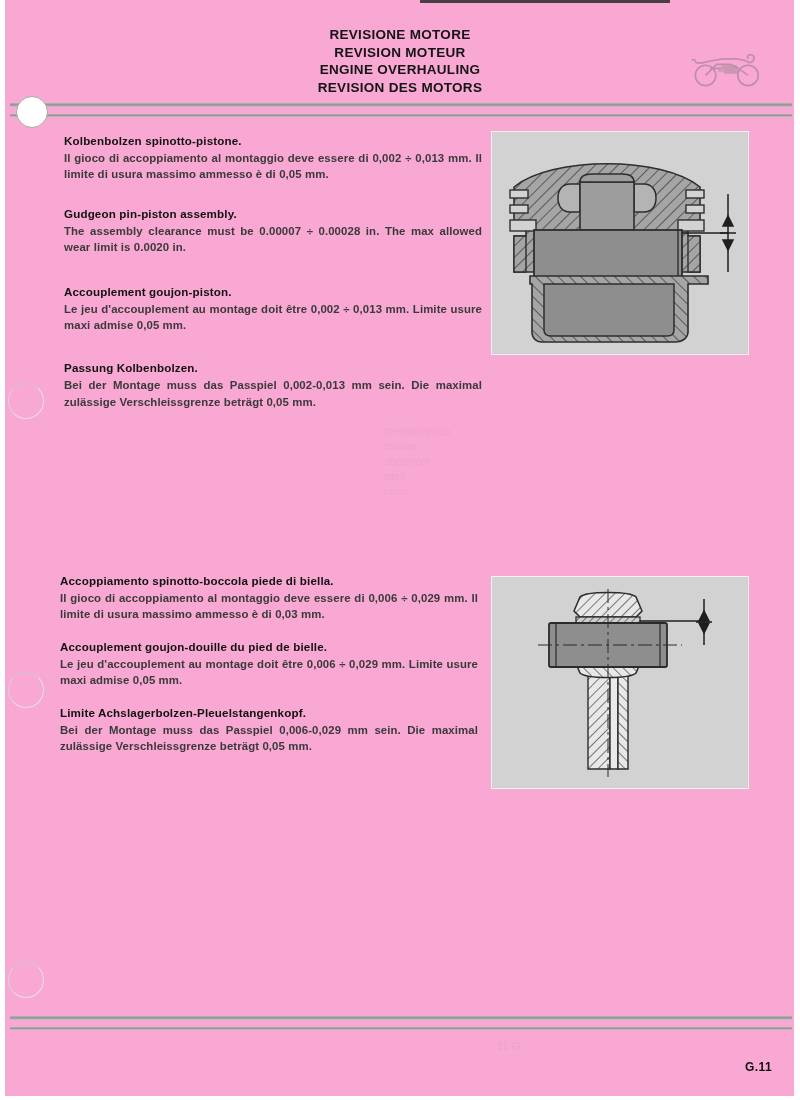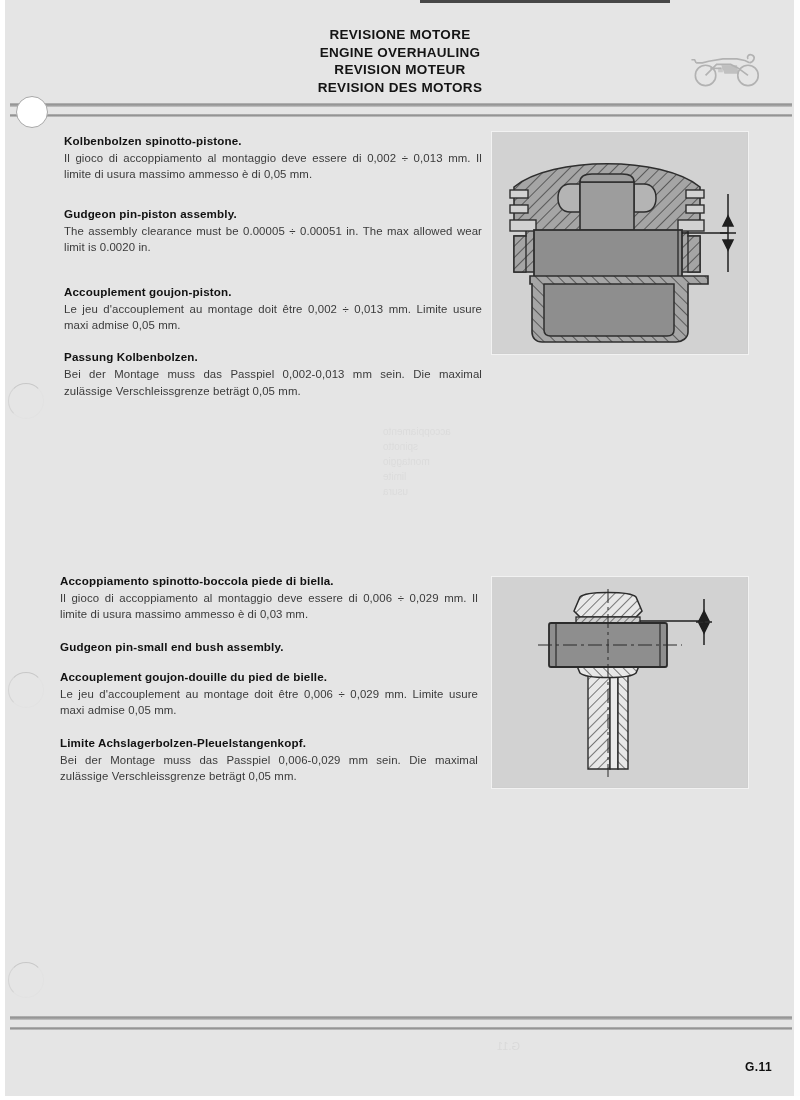--- a/index.html
+++ b/index.html
@@ -8,21 +8,21 @@
     padding: 0;
     background: #ffffff;
   }
   body {
     font-family: "Liberation Sans", sans-serif;
   }
   #page {
     position: relative;
     width: 800px;
     height: 1100px;
-    background: #e5e5e5;
+    background: #f9a8d4;
     overflow: hidden;
   }
 
   
   .scan-edge-top {
     position: absolute;
     left: 420px; top: 0; width: 250px; height: 3px;
     background: #2b2b2b;
     opacity: .85;
   }
@@ -109,20 +109,21 @@
     color: #111111;
     letter-spacing: .15px;
   }
   p.body-text {
     margin: 0;
     font-size: 11.4px;
     line-height: 16.4px;
     color: #3a3a3a;
     text-align: justify;
     letter-spacing: .1px;
+    font-weight: bold;
   }
   p.body-text.loose { text-align: justify; }
 
   
   .figure {
     position: absolute;
     background: #d2d2d2;
     border: 1px solid #f2f2f2;
     box-shadow: inset 0 0 0 1px #cfcfcf;
   }
@@ -168,22 +169,22 @@
 
 <div id="page">
 
   <div class="scan-edge-top"></div>
   <div class="scan-edge-left"></div>
   <div class="scan-edge-right"></div>
   <div class="scan-edge-bottom"></div>
 
   <div class="header-titles">
     <div>REVISIONE MOTORE</div>
+    <div>REVISION MOTEUR</div>
     <div>ENGINE OVERHAULING</div>
-    <div>REVISION MOTEUR</div>
     <div>REVISION DES MOTORS</div>
   </div>
 
   <svg class="moto-icon" viewBox="0 0 100 56">
     <g fill="none" stroke="#6d6d6d" stroke-width="2.1">
       <circle cx="24" cy="40" r="13"></circle>
       <circle cx="78" cy="40" r="13"></circle>
       <path d="M12 24 L20 24 L28 22 L46 19 L64 19 L74 21 L80 24"></path>
       <path d="M12 24 L10 20 L6 20"></path>
       <path d="M80 24 C86 22 88 16 83 14 C79 12.5 76 16 78 19"></path>
@@ -206,29 +207,29 @@
 
   <div class="section text-col" style="left:64px; top:134px;">
 
     <div class="block">
       <h3 class="sub-head">Kolbenbolzen spinotto-pistone.</h3>
       <p class="body-text">Il gioco di accoppiamento al montaggio deve essere di 0,002 ÷ 0,013 mm. Il limite di usura massimo ammesso è di 0,05 mm.</p>
     </div>
 
     <div class="block" style="margin-top:24px;">
       <h3 class="sub-head">Gudgeon pin-piston assembly.</h3>
-      <p class="body-text loose">The assembly clearance must be 0.00005 ÷ 0.00051 in. The max allowed wear limit is 0.0020 in.</p>
+      <p class="body-text loose">The assembly clearance must be 0.00007 ÷ 0.00028 in. The max allowed wear limit is 0.0020 in.</p>
     </div>
 
     <div class="block" style="margin-top:29px;">
       <h3 class="sub-head">Accouplement goujon-piston.</h3>
       <p class="body-text">Le jeu d'accouplement au montage doit être 0,002 ÷ 0,013 mm. Limite usure maxi admise 0,05 mm.</p>
     </div>
 
-    <div class="block" style="margin-top:17px;">
+    <div class="block" style="margin-top:28px;">
       <h3 class="sub-head">Passung Kolbenbolzen.</h3>
       <p class="body-text">Bei der Montage muss das Passpiel 0,002-0,013 mm sein. Die maximal zulässige Verschleissgrenze beträgt 0,05 mm.</p>
     </div>
   </div>
 
   <div class="figure" style="left:491px; top:131px; width:256px; height:222px;">
     <svg width="254" height="220" viewBox="0 0 254 220">
       <defs>
         <pattern id="hatchA" width="8" height="8" patternTransform="rotate(45)" patternUnits="userSpaceOnUse">
           <rect width="8" height="8" fill="#a5a5a5"></rect>
@@ -292,21 +293,20 @@
   </div>
 
   <div class="section text-col" style="left:60px; top:574px;">
 
     <div class="block">
       <h3 class="sub-head">Accoppiamento spinotto-boccola piede di biella.</h3>
       <p class="body-text">Il gioco di accoppiamento al montaggio deve essere di 0,006 ÷ 0,029 mm. Il limite di usura massimo ammesso è di 0,03 mm.</p>
     </div>
 
     <div class="block" style="margin-top:17px;">
-      <h3 class="sub-head">Gudgeon pin-small end bush assembly.</h3>
     </div>
 
     <div class="block" style="margin-top:17px;">
       <h3 class="sub-head">Accouplement goujon-douille du pied de bielle.</h3>
       <p class="body-text">Le jeu d'accouplement au montage doit être 0,006 ÷ 0,029 mm. Limite usure maxi admise 0,05 mm.</p>
     </div>
 
     <div class="block" style="margin-top:17px;">
       <h3 class="sub-head">Limite Achslagerbolzen-Pleuelstangenkopf.</h3>
       <p class="body-text">Bei der Montage muss das Passpiel 0,006-0,029 mm sein. Die maximal zulässige Verschleissgrenze beträgt 0,05 mm.</p>

